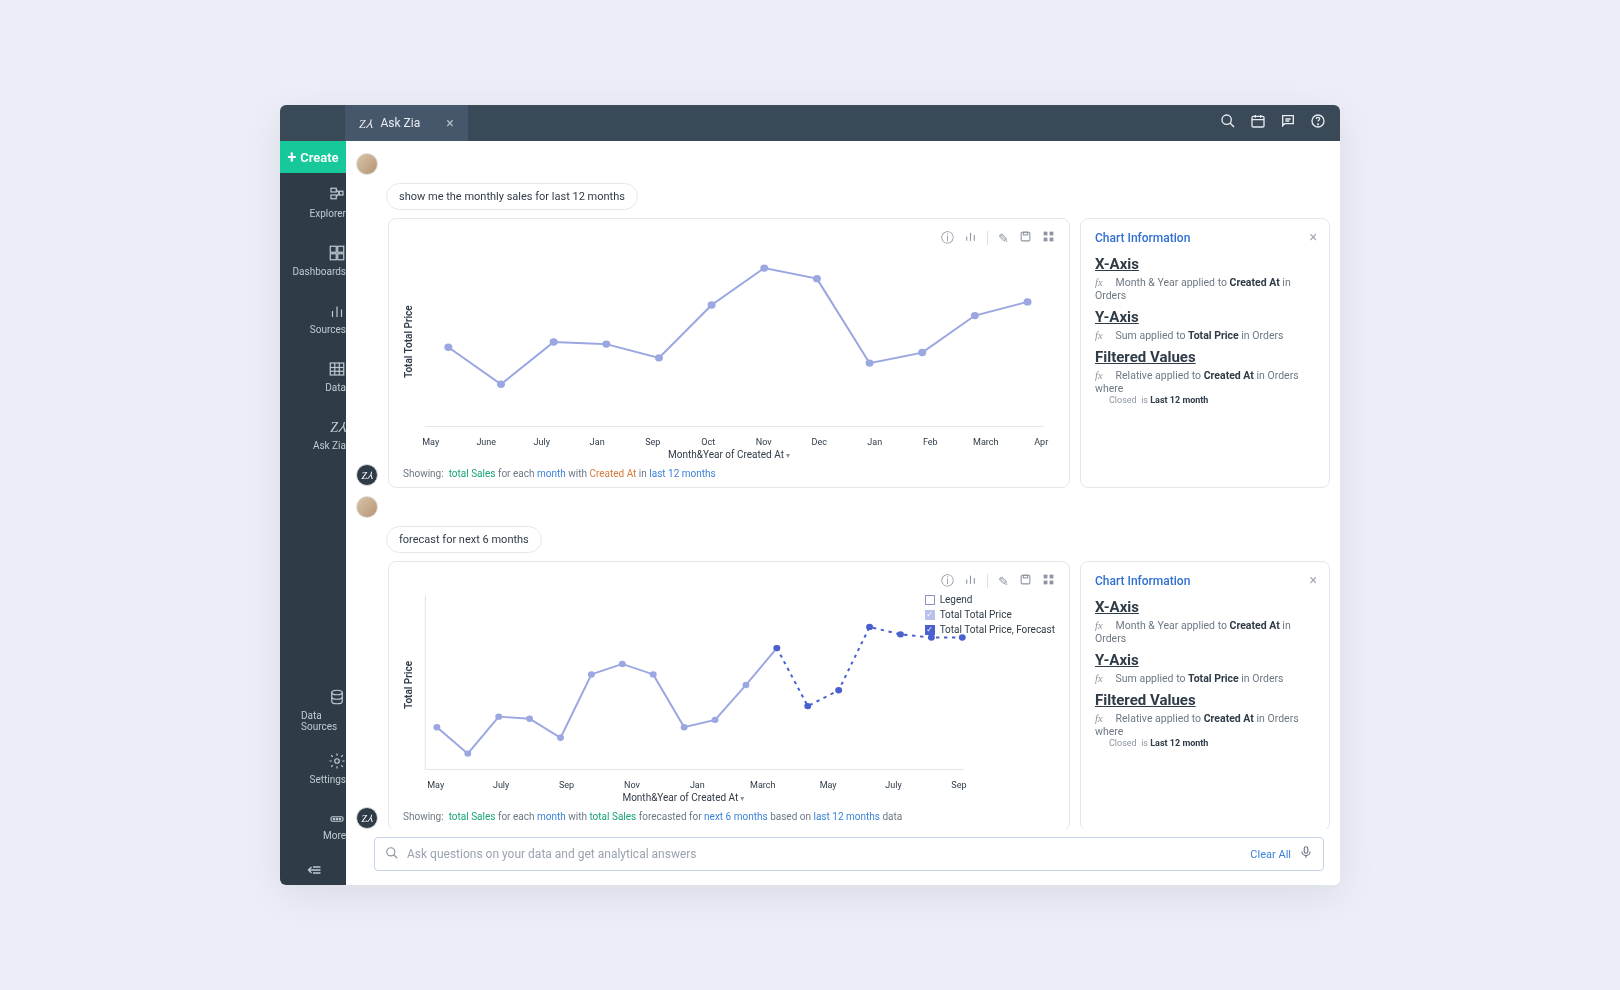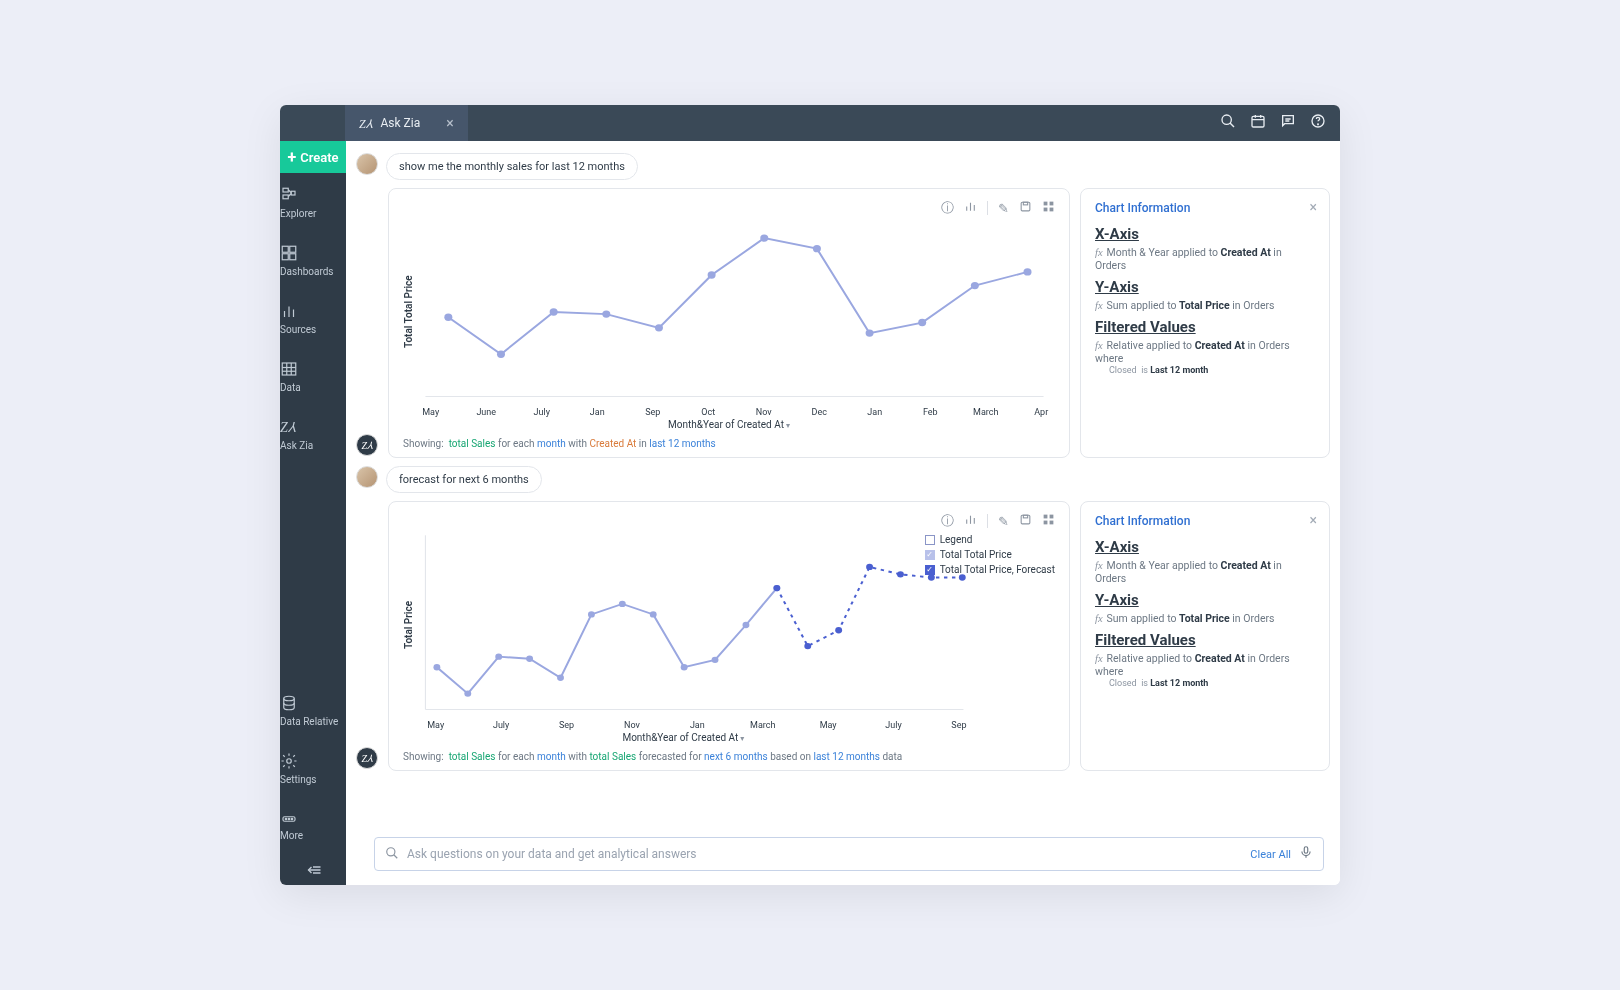--- a/index.html
+++ b/index.html
@@ -9,29 +9,29 @@
 .tab { height:36px; background:#46566b; display:flex; align-items:center; gap:8px; padding:0 14px; color:#e8edf2; font-size:12px; margin-left:65px; }
 .tab .zia-mark { font-style:italic; font-family:Georgia,serif; font-size:12px; }
 .tab-close { color:#b7c0cc; cursor:pointer; font-size:14px; margin-left:18px; }
 .topbar-right { margin-left:auto; display:flex; gap:14px; padding-right:14px; }
 .topbar-right .icon { color:#e8edf2; cursor:pointer; }
 .body { flex:1; display:flex; min-height:0; }
 .sidebar { width:66px; background:#2f3b47; display:flex; flex-direction:column; color:#d6dee6; }
 .create-btn { height:32px; background:#17c99a; color:#fff; display:flex; align-items:center; justify-content:center; gap:4px; font-size:13px; font-weight:600; cursor:pointer; }
 .create-btn .plus { font-size:16px; font-weight:700; }
 .nav { display:flex; flex-direction:column; }
-.nav-item { display:flex; flex-direction:column; align-items:flex-start; justify-content:center; gap:4px; height:58px; font-size:10px; color:#c0cad4; cursor:pointer; }
+.nav-item { display:flex; flex-direction:column; align-items:flex-end; justify-content:center; gap:4px; height:58px; font-size:10px; color:#c0cad4; cursor:pointer;margin-left:21px; }
 .nav-item svg { stroke:#c0cad4; }
 .nav-spacer { flex:1; }
 .main { flex:1; background:#fff; display:flex; flex-direction:column; min-width:0; }
 .chat-scroll { flex:1; overflow:auto; padding:12px 10px 6px 10px; display:flex; flex-direction:column; gap:8px; }
 .msg-row { display:flex; align-items:flex-start; gap:8px; }
 .avatar { width:22px; height:22px; border-radius:50%; background:linear-gradient(135deg,#d9c4a9,#b59473); flex-shrink:0; border:1px solid #ddd; }
 .avatar.zia { background:#2f3b47; color:#fff; display:flex; align-items:center; justify-content:center; font-family:Georgia,serif; font-style:italic; font-size:10px; }
-.bubble { background:#fff; border:1px solid #e3e6eb; border-radius:16px; padding:6px 12px; font-size:11px; color:#2f3b47; }
+.bubble { background:#fff; border:1px solid #e3e6eb; border-radius:16px; padding:6px 12px; font-size:11px; color:#2f3b47;margin-top:30px; }
 .response-row { display:flex; gap:10px; align-items:flex-start; }
 .response-row .avatar { margin-top:auto; margin-bottom:2px; }
 .response-stack { flex:1; display:flex; gap:10px; min-width:0; }
 .chart-card { flex:1; background:#fff; border:1px solid #e3e6eb; border-radius:8px; padding:10px 14px 8px 14px; min-width:0; display:flex; flex-direction:column; }
 .chart-toolbar { display:flex; justify-content:flex-end; gap:10px; color:#8c95a1; font-size:13px; align-items:center; }
 .chart-toolbar .sep { width:1px; height:14px; background:#dcdfe5; }
 .chart-toolbar span { cursor:pointer; }
 .chart-area { display:flex; height:190px; }
 .ylabel { writing-mode:vertical-rl; transform:rotate(180deg); font-size:10px; color:#2f3b47; font-weight:600; text-align:center; }
 .plot { flex:1; position:relative; }
@@ -43,21 +43,21 @@
 .showing { font-size:10px; color:#6d7884; margin-top:8px; }
 .showing .t-green { color:#17a673;margin-top:36px; }
 .showing .t-blue { color:#3b82d9; }
 .showing .t-orange { color:#d97b3b; }
 .info-card { width:250px; background:#fff; border:1px solid #e3e6eb; border-radius:8px; padding:12px 14px; font-size:11px; color:#2f3b47; flex-shrink:0; position:relative; }
 .info-card h4 { color:#2f6fd1; font-size:12px; font-weight:500; margin-bottom:10px; }
 .info-close { position:absolute; top:10px; right:12px; color:#a3abb6; cursor:pointer; font-size:14px; }
 .axis-title { font-weight:700; text-decoration:underline; font-size:15px; margin-top:6px; }
 .axis-line { font-size:10.5px; color:#6d7884; margin-top:3px; }
 .axis-line b { color:#2f3b47; font-weight:700; }
-.axis-line .fx { font-family:Georgia,serif; font-style:italic; margin-right:4px; color:#8c95a1; }
+.axis-line .fx { font-family:Georgia,serif; font-style:italic; margin-right:13px; color:#8c95a1; }
 .axis-sub { font-size:9px; color:#8c95a1; margin-left:14px; }
 .axis-sub b { color:#2f3b47; }
 .legend { position:absolute; top:32px; right:14px; font-size:10px; color:#2f3b47; display:flex; flex-direction:column; gap:4px; background:#fff; }
 .legend-row { display:flex; align-items:center; gap:5px; }
 .cb { width:10px; height:10px; border:1px solid #8a95c7; display:inline-flex; align-items:center; justify-content:center; font-size:8px; color:#fff; }
 .cb.checked-light { background:#b8c1ea; border-color:#b8c1ea; }
 .cb.checked-dark { background:#4a5fd0; border-color:#4a5fd0; }
 .composer { margin:8px 16px 14px 16px; display:flex; align-items:center; gap:10px;padding-left:12px; }
 .composer-box { flex:1; border:1px solid #c7d3e8; border-radius:4px; height:34px; display:flex; align-items:center; padding:0 10px; gap:8px; }
 .composer-box input { flex:1; border:none; outline:none; font-size:12px; color:#2f3b47; }
@@ -152,21 +152,21 @@
         </div>
       </div>
       <div class="nav-spacer"></div>
       <div class="nav">
         <div class="nav-item">
           <svg width="18" height="18" viewBox="0 0 24 24" fill="none" stroke-width="1.6">
               <ellipse cx="12" cy="6" rx="7" ry="3"></ellipse>
               <path d="M5 6v6c0 1.7 3.1 3 7 3s7-1.3 7-3V6"></path>
               <path d="M5 12v6c0 1.7 3.1 3 7 3s7-1.3 7-3v-6"></path>
             </svg>
-          <span>Data Relative</span>
+          <span>Data Sources</span>
         </div>
         <div class="nav-item">
           <svg width="18" height="18" viewBox="0 0 24 24" fill="none" stroke-width="1.6">
               <circle cx="12" cy="12" r="3"></circle>
               <path d="M12 2v3M12 19v3M4.2 4.2l2.1 2.1M17.7 17.7l2.1 2.1M2 12h3M19 12h3M4.2 19.8l2.1-2.1M17.7 6.3l2.1-2.1"></path>
             </svg>
           <span>Settings</span>
         </div>
         <div class="nav-item">
           <svg width="18" height="14" viewBox="0 0 24 14" fill="none" stroke-width="1.6">

